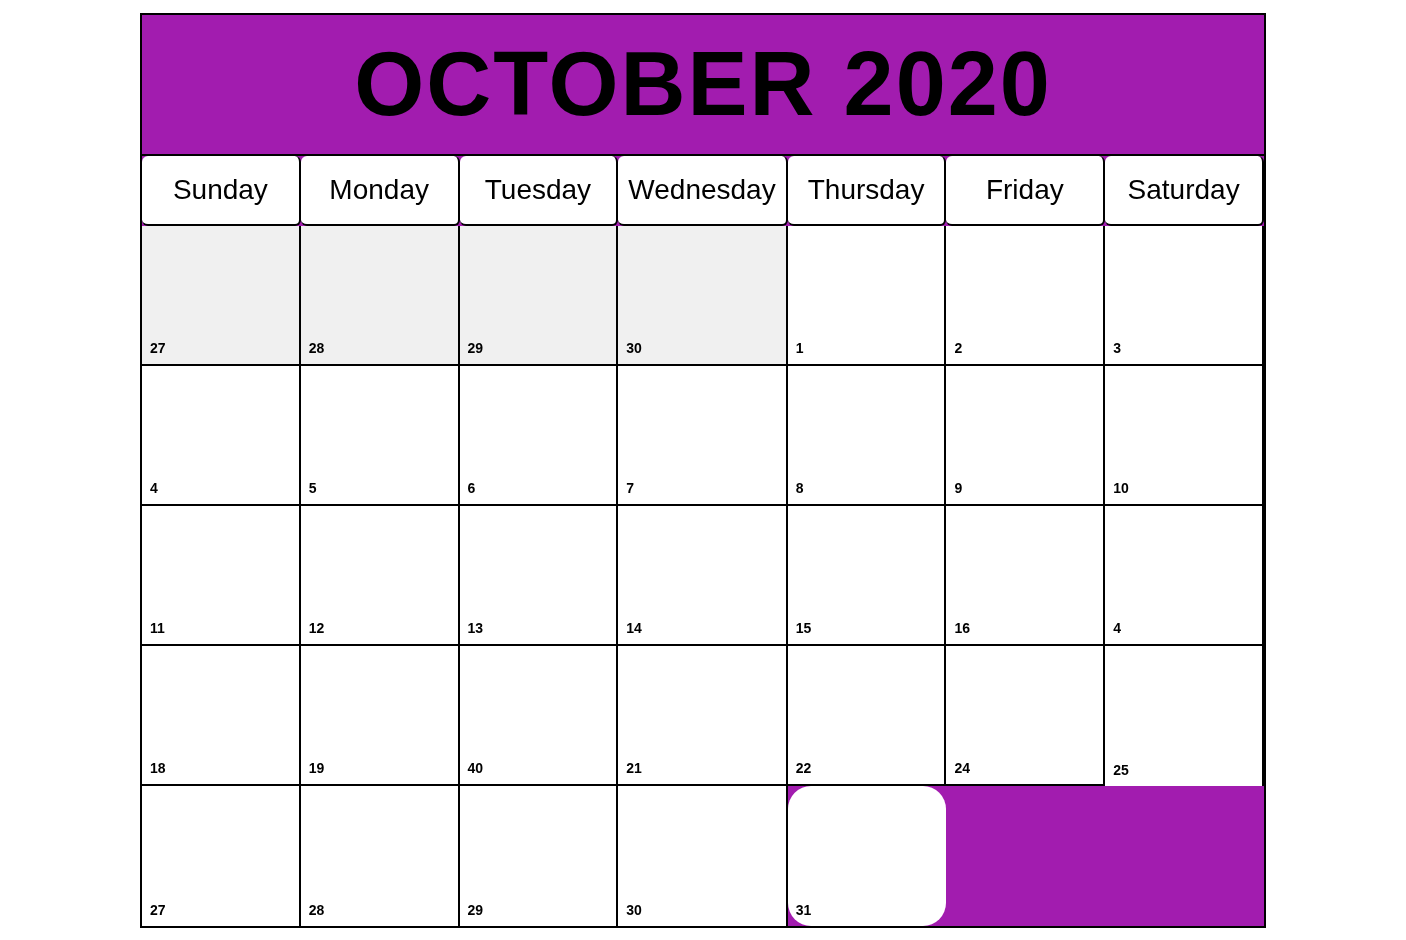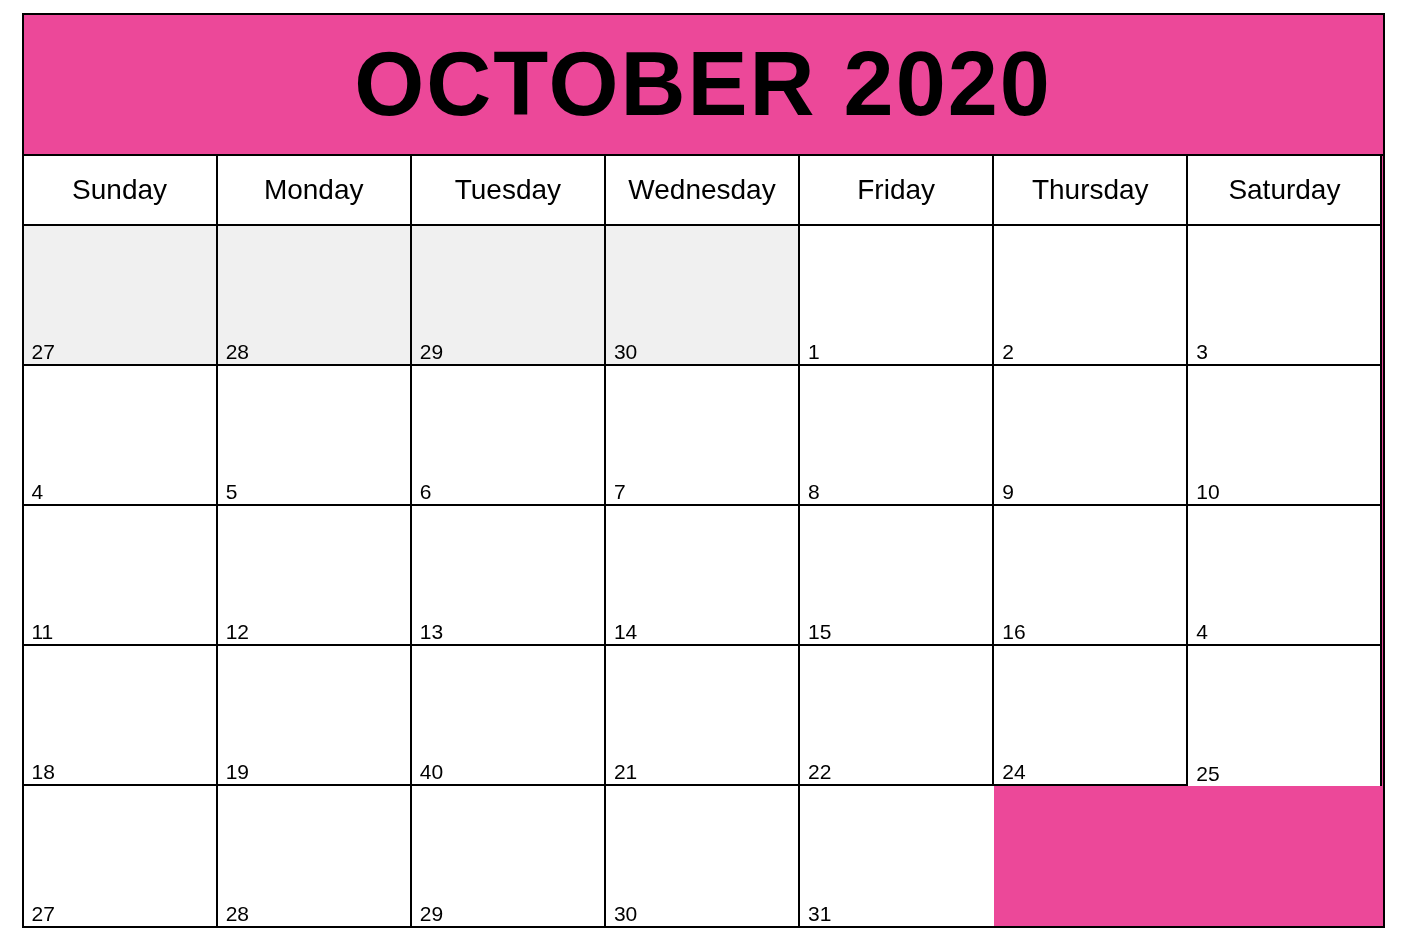--- a/index.html
+++ b/index.html
@@ -11,23 +11,23 @@
     body {
       background: #fff;
       display: flex;
       justify-content: center;
       align-items: center;
       min-height: 100vh;
       font-family: Arial, sans-serif;
     }
 
     .calendar-container {
-      width: 1363px;
+      width: 1126px;
       border: 2px solid #000;
-      background: #ec4899;
+      background: #a21caf;
     }
 
     .calendar-title {
       text-align: center;
       padding: 18px 10px;
       font-size: 90px;
       font-weight: 900;
       letter-spacing: 2px;
       border-bottom: 2px solid #000;
       font-family: Arial, sans-serif;
@@ -40,20 +40,21 @@
     }
 
     .day-header {
       border-right: 2px solid #000;
       border-bottom: 2px solid #000;
       padding: 18px 10px;
       text-align: center;
       font-size: 28px;
       font-weight: normal;
       background: #fff;
+      border-radius: 6px;
     }
 
     .day-header:last-child {
       border-right: none;
     }
 
     .day-cell {
       border-right: 2px solid #000;
       border-bottom: 2px solid #000;
       padding: 10px 8px;
@@ -61,31 +62,32 @@
       vertical-align: bottom;
       display: flex;
       flex-direction: column;
       justify-content: flex-end;
       background: #f0f0f0;
       position: relative;
     }
 
     .day-cell:last-child {
       border-right: none;
+      border-radius: 23px;
     }
 
     .day-cell.last-row {
       border-bottom: none;
     }
 
     .day-number {
-      font-size: 21px;
-      font-weight: normal;
+      font-size: 14px;
+      font-weight: bold;
       position: absolute;
-      bottom: 0;
+      bottom: 8px;
       left: 8px;
     }
 
     .day-cell.current-month {
       background: #fff;
     }
 
     .day-cell.prev-month {
       background: #f0f0f0;
     }
@@ -94,22 +96,22 @@
 <body>
 
 <div class="calendar-container">
   <div class="calendar-title">OCTOBER 2020</div>
   <div class="calendar-grid">
 
     <div class="day-header">Sunday</div>
     <div class="day-header">Monday</div>
     <div class="day-header">Tuesday</div>
     <div class="day-header">Wednesday</div>
+    <div class="day-header">Thursday</div>
     <div class="day-header">Friday</div>
-    <div class="day-header">Thursday</div>
     <div class="day-header">Saturday</div>
 
     <div class="day-cell prev-month">
         <span class="day-number">27</span>
       </div>
     <div class="day-cell prev-month">
         <span class="day-number">28</span>
       </div>
     <div class="day-cell prev-month">
         <span class="day-number">29</span>

